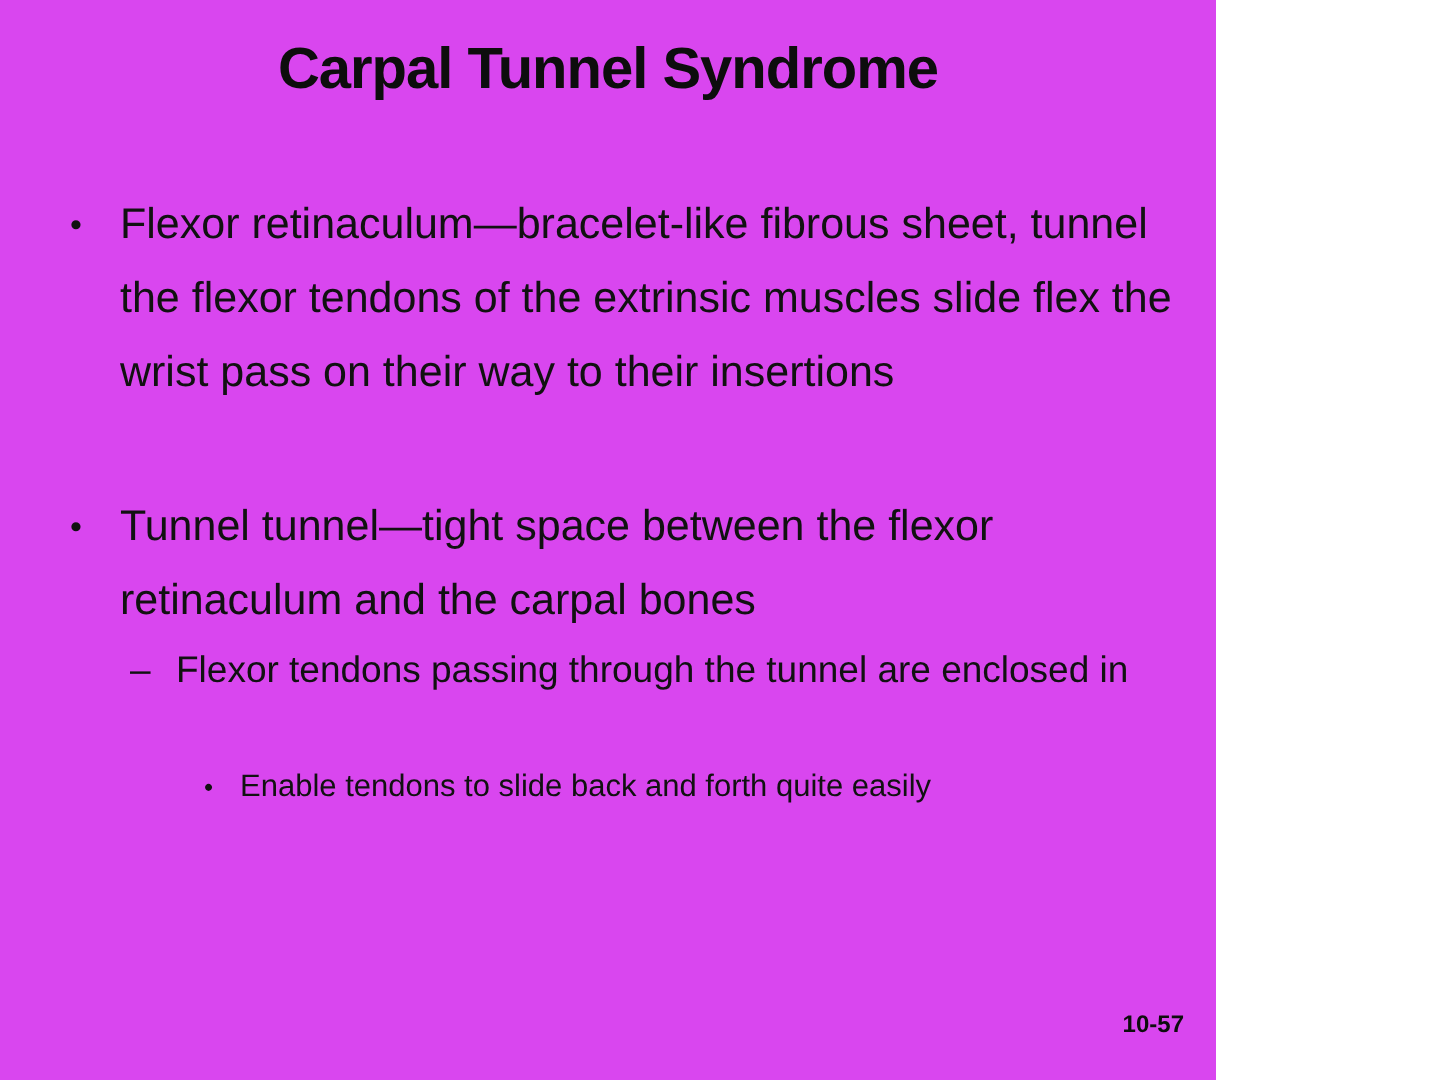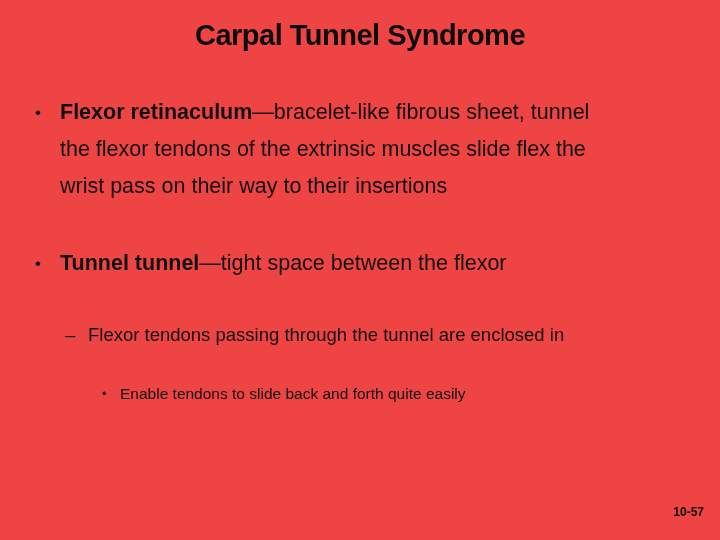--- a/index.html
+++ b/index.html
@@ -2,23 +2,23 @@
 <html><head>
   <meta charset="utf-8">
   <style>
     html, body {
       margin: 0;
       padding: 0;
       background: #ffffff;
     }
     .slide {
       position: relative;
-      width: 720px;
+      width: 608px;
       height: 540px;
-      background: #ef4444;
+      background: #d946ef;
       overflow: hidden;
       font-family: "Liberation Sans", sans-serif;
       color: #111111;
     }
     .slide-title {
       position: absolute;
       top: 19px;
       left: 0;
       width: 100%;
       text-align: center;
@@ -58,21 +58,21 @@
       left: 102px;
       font-size: 15.5px;
       line-height: 21px;
     }
     .level3 .marker {
       width: 18px;
       flex: 0 0 18px;
       font-size: 13px;
       line-height: 21px;
     }
-    .bold-lead { font-weight: bold; }
+    .bold-lead { font-weight: normal; }
     .page-number {
       position: absolute;
       right: 16px;
       top: 505px;
       font-size: 12px;
       font-weight: bold;
       color: #0d0d0d;
     }
   </style>
 </head>
@@ -92,20 +92,21 @@
       <div class="line">wrist pass on their way to their insertions</div>
     </div>
   </div>
 
   <div class="bullet level1" style="top: 245px;">
     <span class="marker">•</span>
     <div class="lines">
       <div class="line">
         <span class="bold-lead">Tunnel tunnel</span><span>—tight space between the flexor</span>
       </div>
+      <div class="line">retinaculum and the carpal bones</div>
     </div>
   </div>
 
   <div class="bullet level2" style="top: 321px;">
     <span class="marker">–</span>
     <div class="lines">
       <div class="line">Flexor tendons passing through the tunnel are enclosed in</div>
     </div>
   </div>
 

